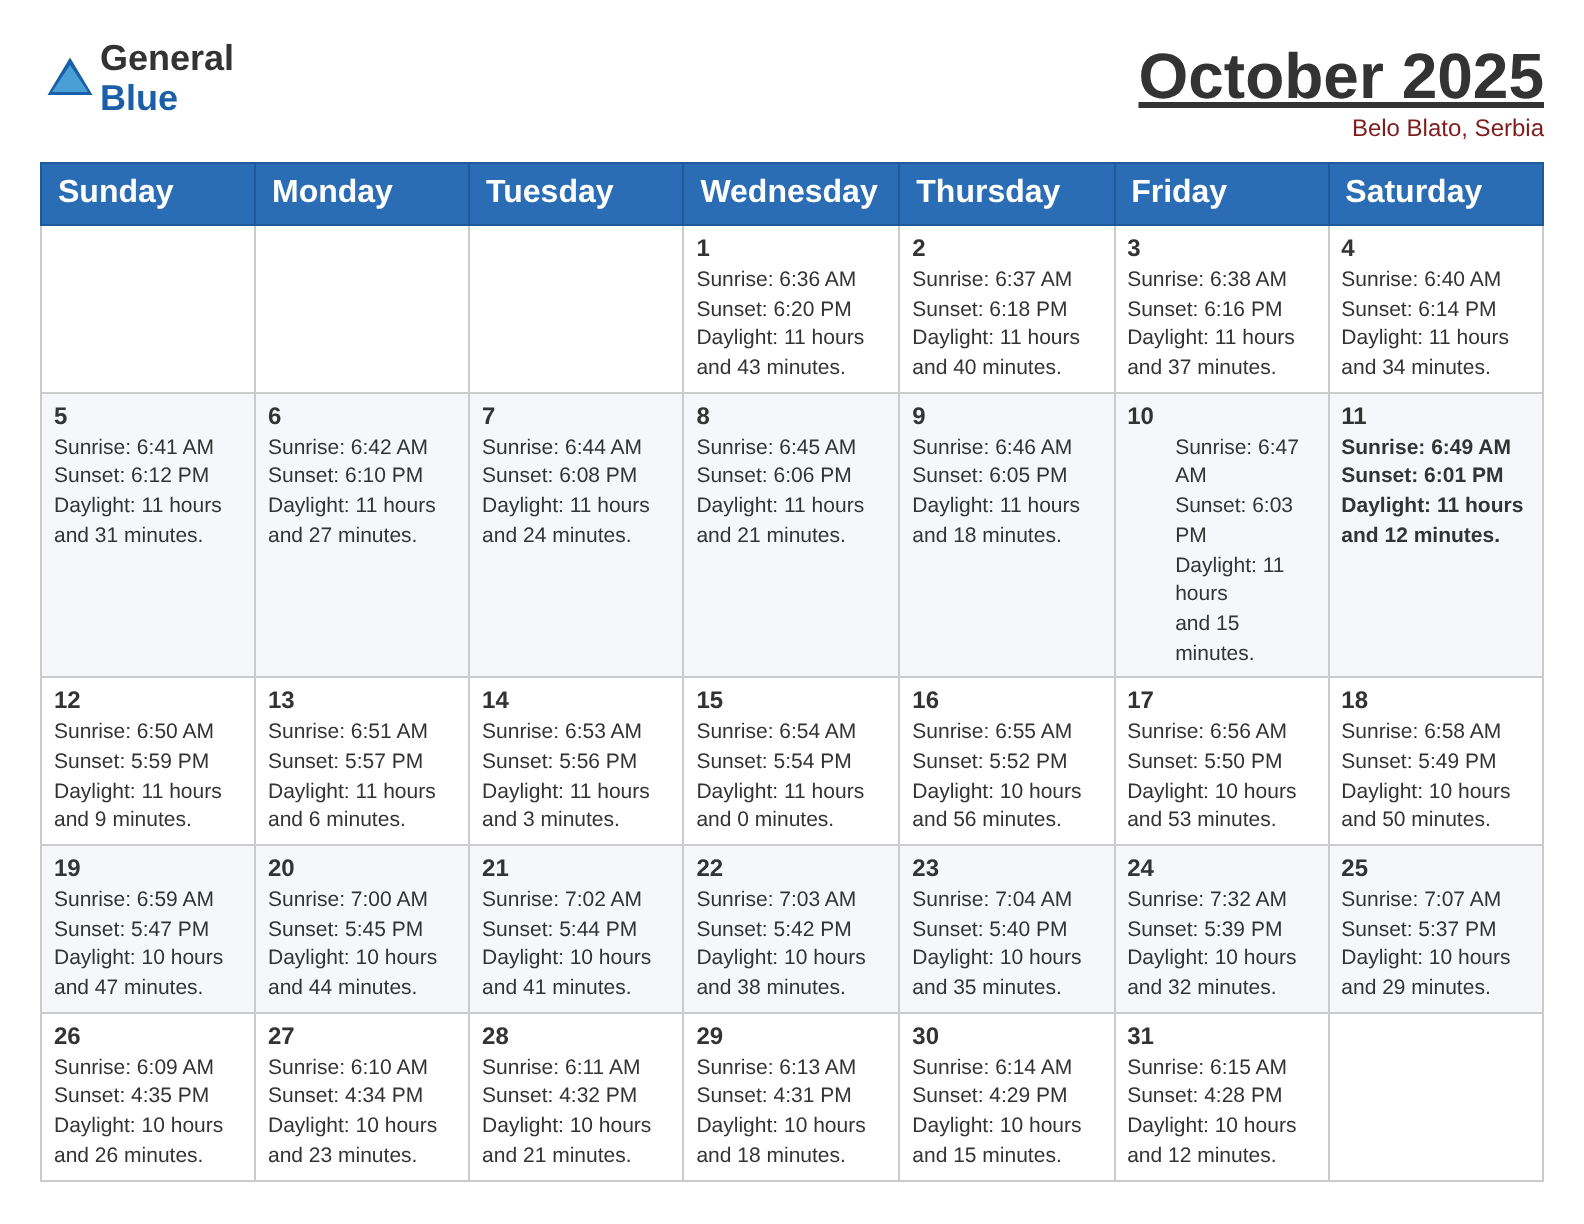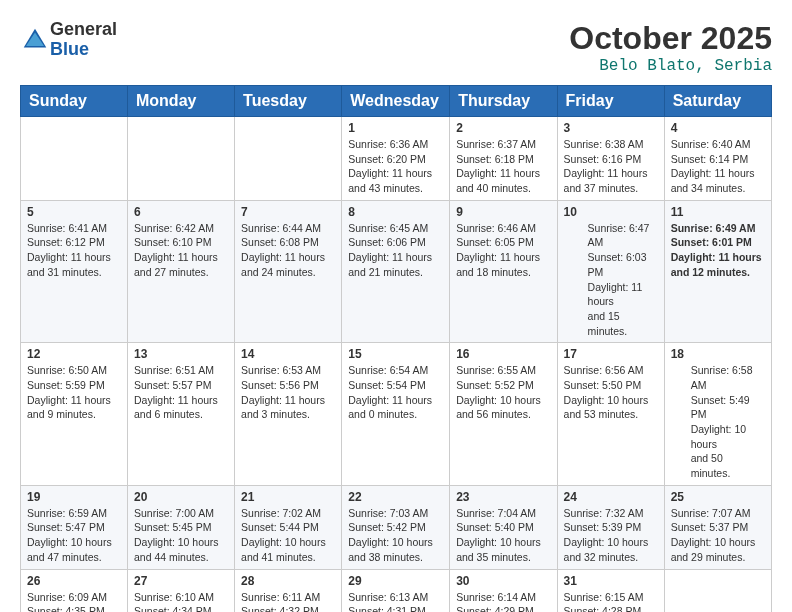--- a/index.html
+++ b/index.html
@@ -32,25 +32,25 @@
       width: 30px;
       height: 30px;
     }
     .title-block {
       text-align: right;
     }
     .month-title {
       font-size: 32px;
       font-weight: bold;
       color: #333;
+      text-decoration: underline;
     }
     .location {
-      font-size: 16px;
-      color: #0f766e;
-      font-family: Liberation Mono, monospace;
+      font-size: 12px;
+      color: #7f1d1d;
     }
     .calendar {
       width: 100%;
       border-collapse: collapse;
       border: 1px solid #ccc;
     }
     .calendar th {
       background: #2a6db5;
       color: #fff;
       text-align: left;
@@ -240,21 +240,21 @@
         </td>
         <td>
           <div class="day-num">17</div>
           <div class="day-info" style="white-space: pre-line;">Sunrise: 6:56 AM
 Sunset: 5:50 PM
 Daylight: 10 hours
 and 53 minutes.</div>
         </td>
         <td>
           <div class="day-num">18</div>
-          <div class="day-info" style="white-space: pre-line; margin-left: 20px;">Sunrise: 6:58 AM
+          <div class="day-info" style="white-space: pre-line;">Sunrise: 6:58 AM
 Sunset: 5:49 PM
 Daylight: 10 hours
 and 50 minutes.</div>
         </td>
       </tr>
       <tr>
         <td>
           <div class="day-num">19</div>
           <div class="day-info" style="white-space: pre-line;">Sunrise: 6:59 AM
 Sunset: 5:47 PM

